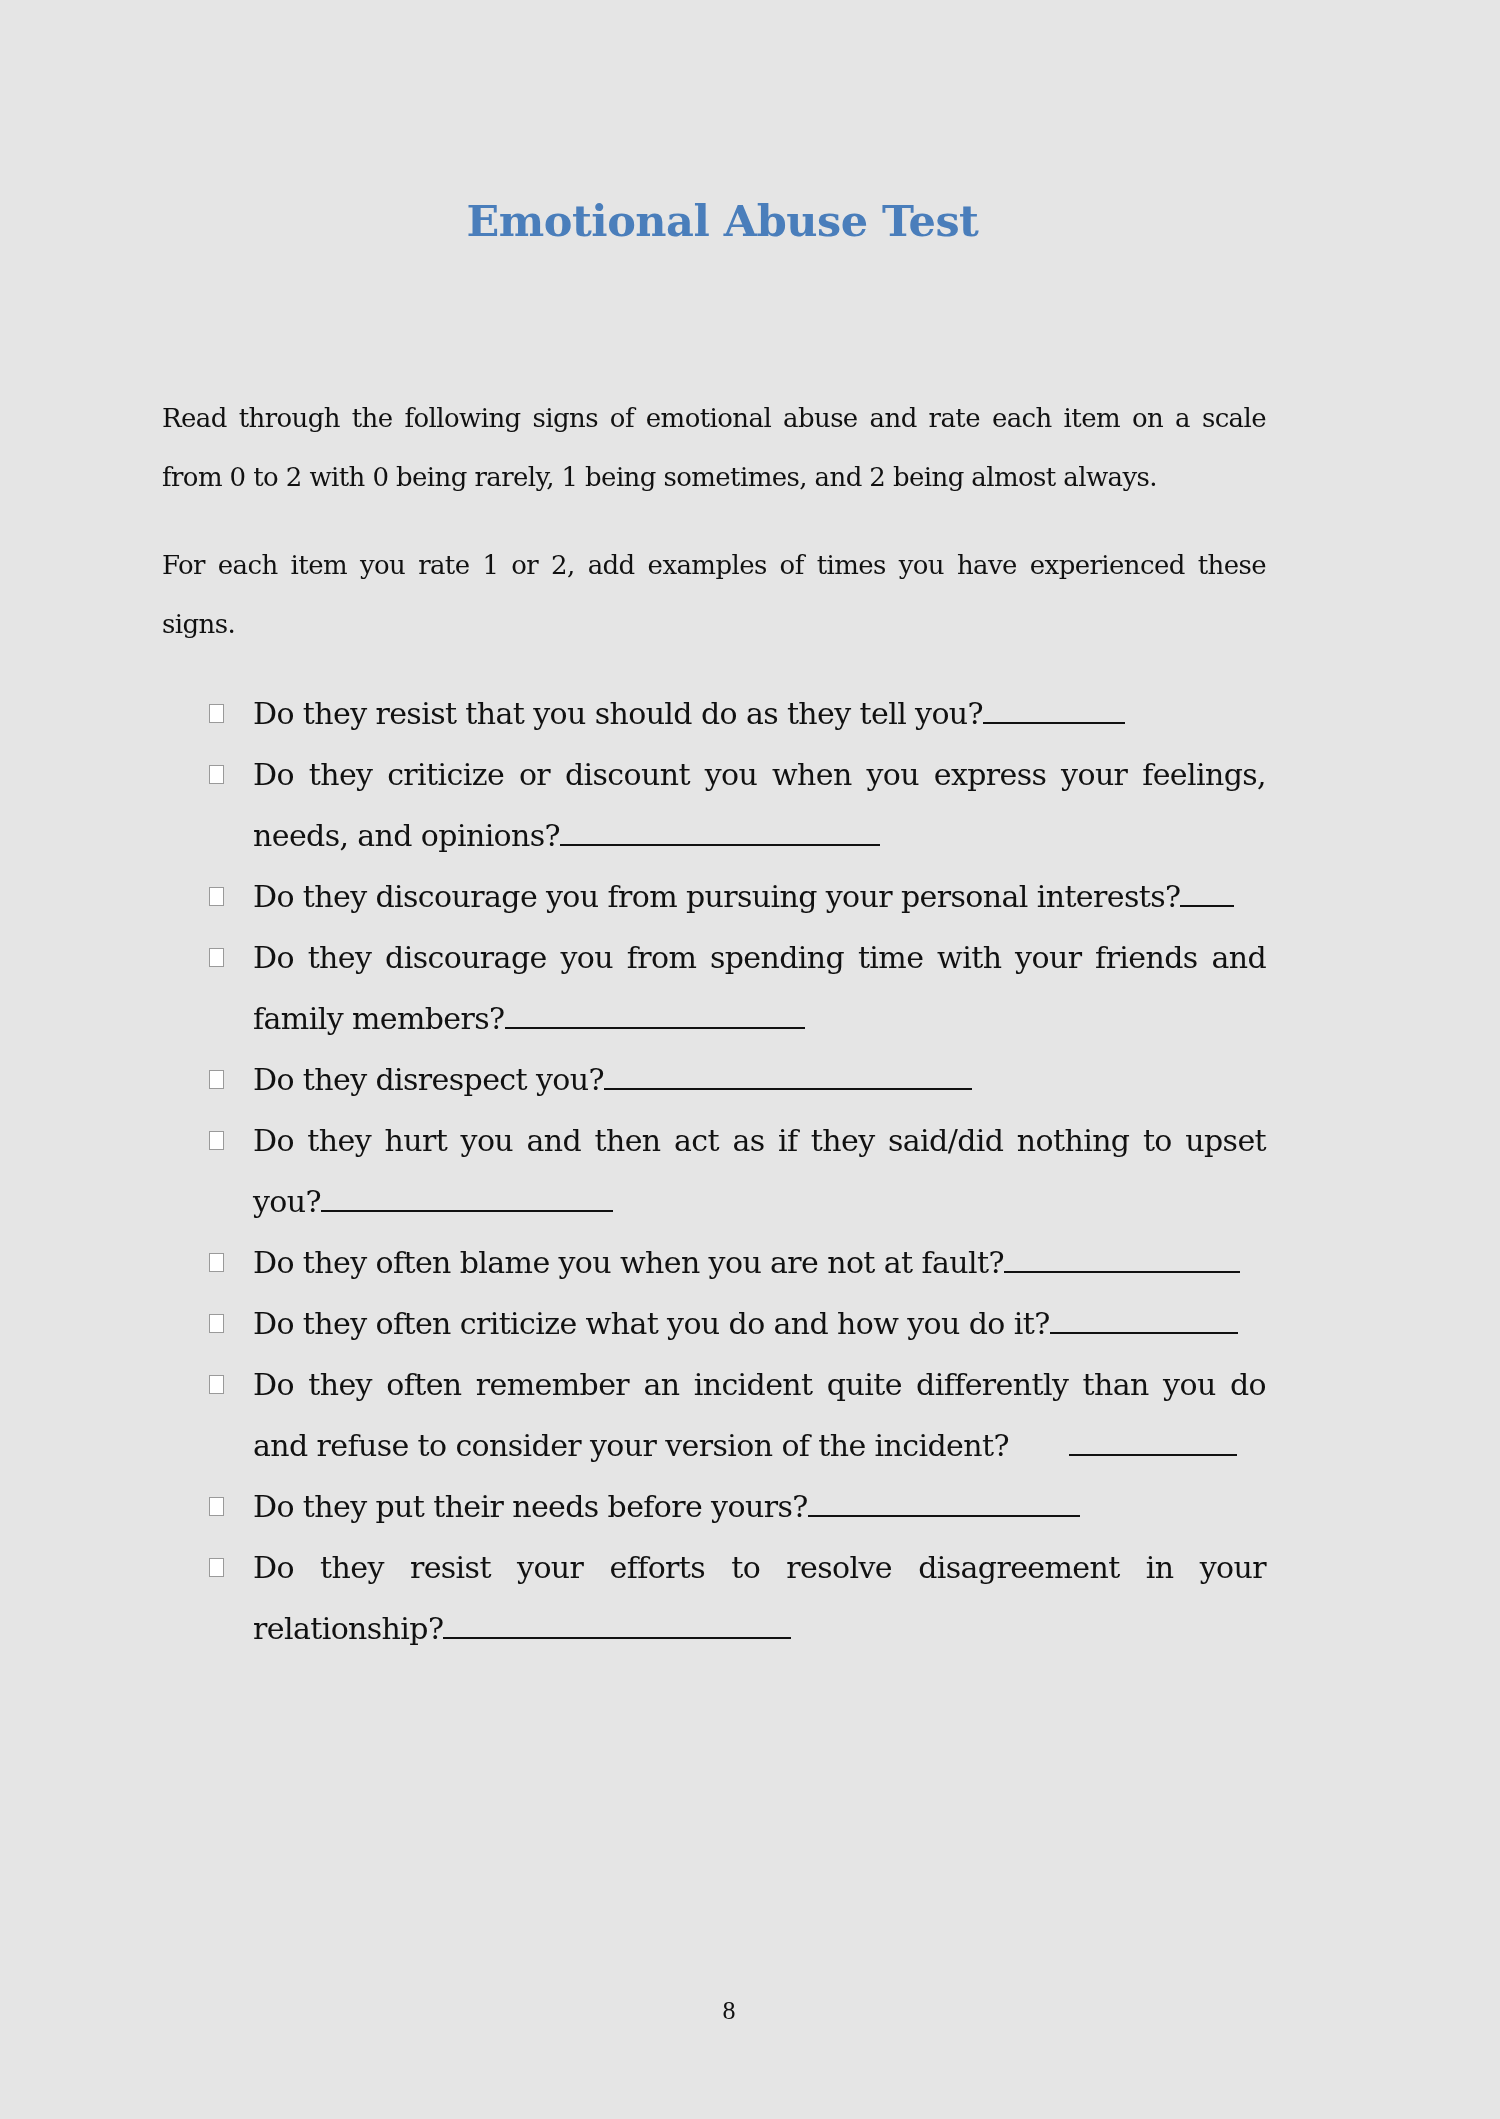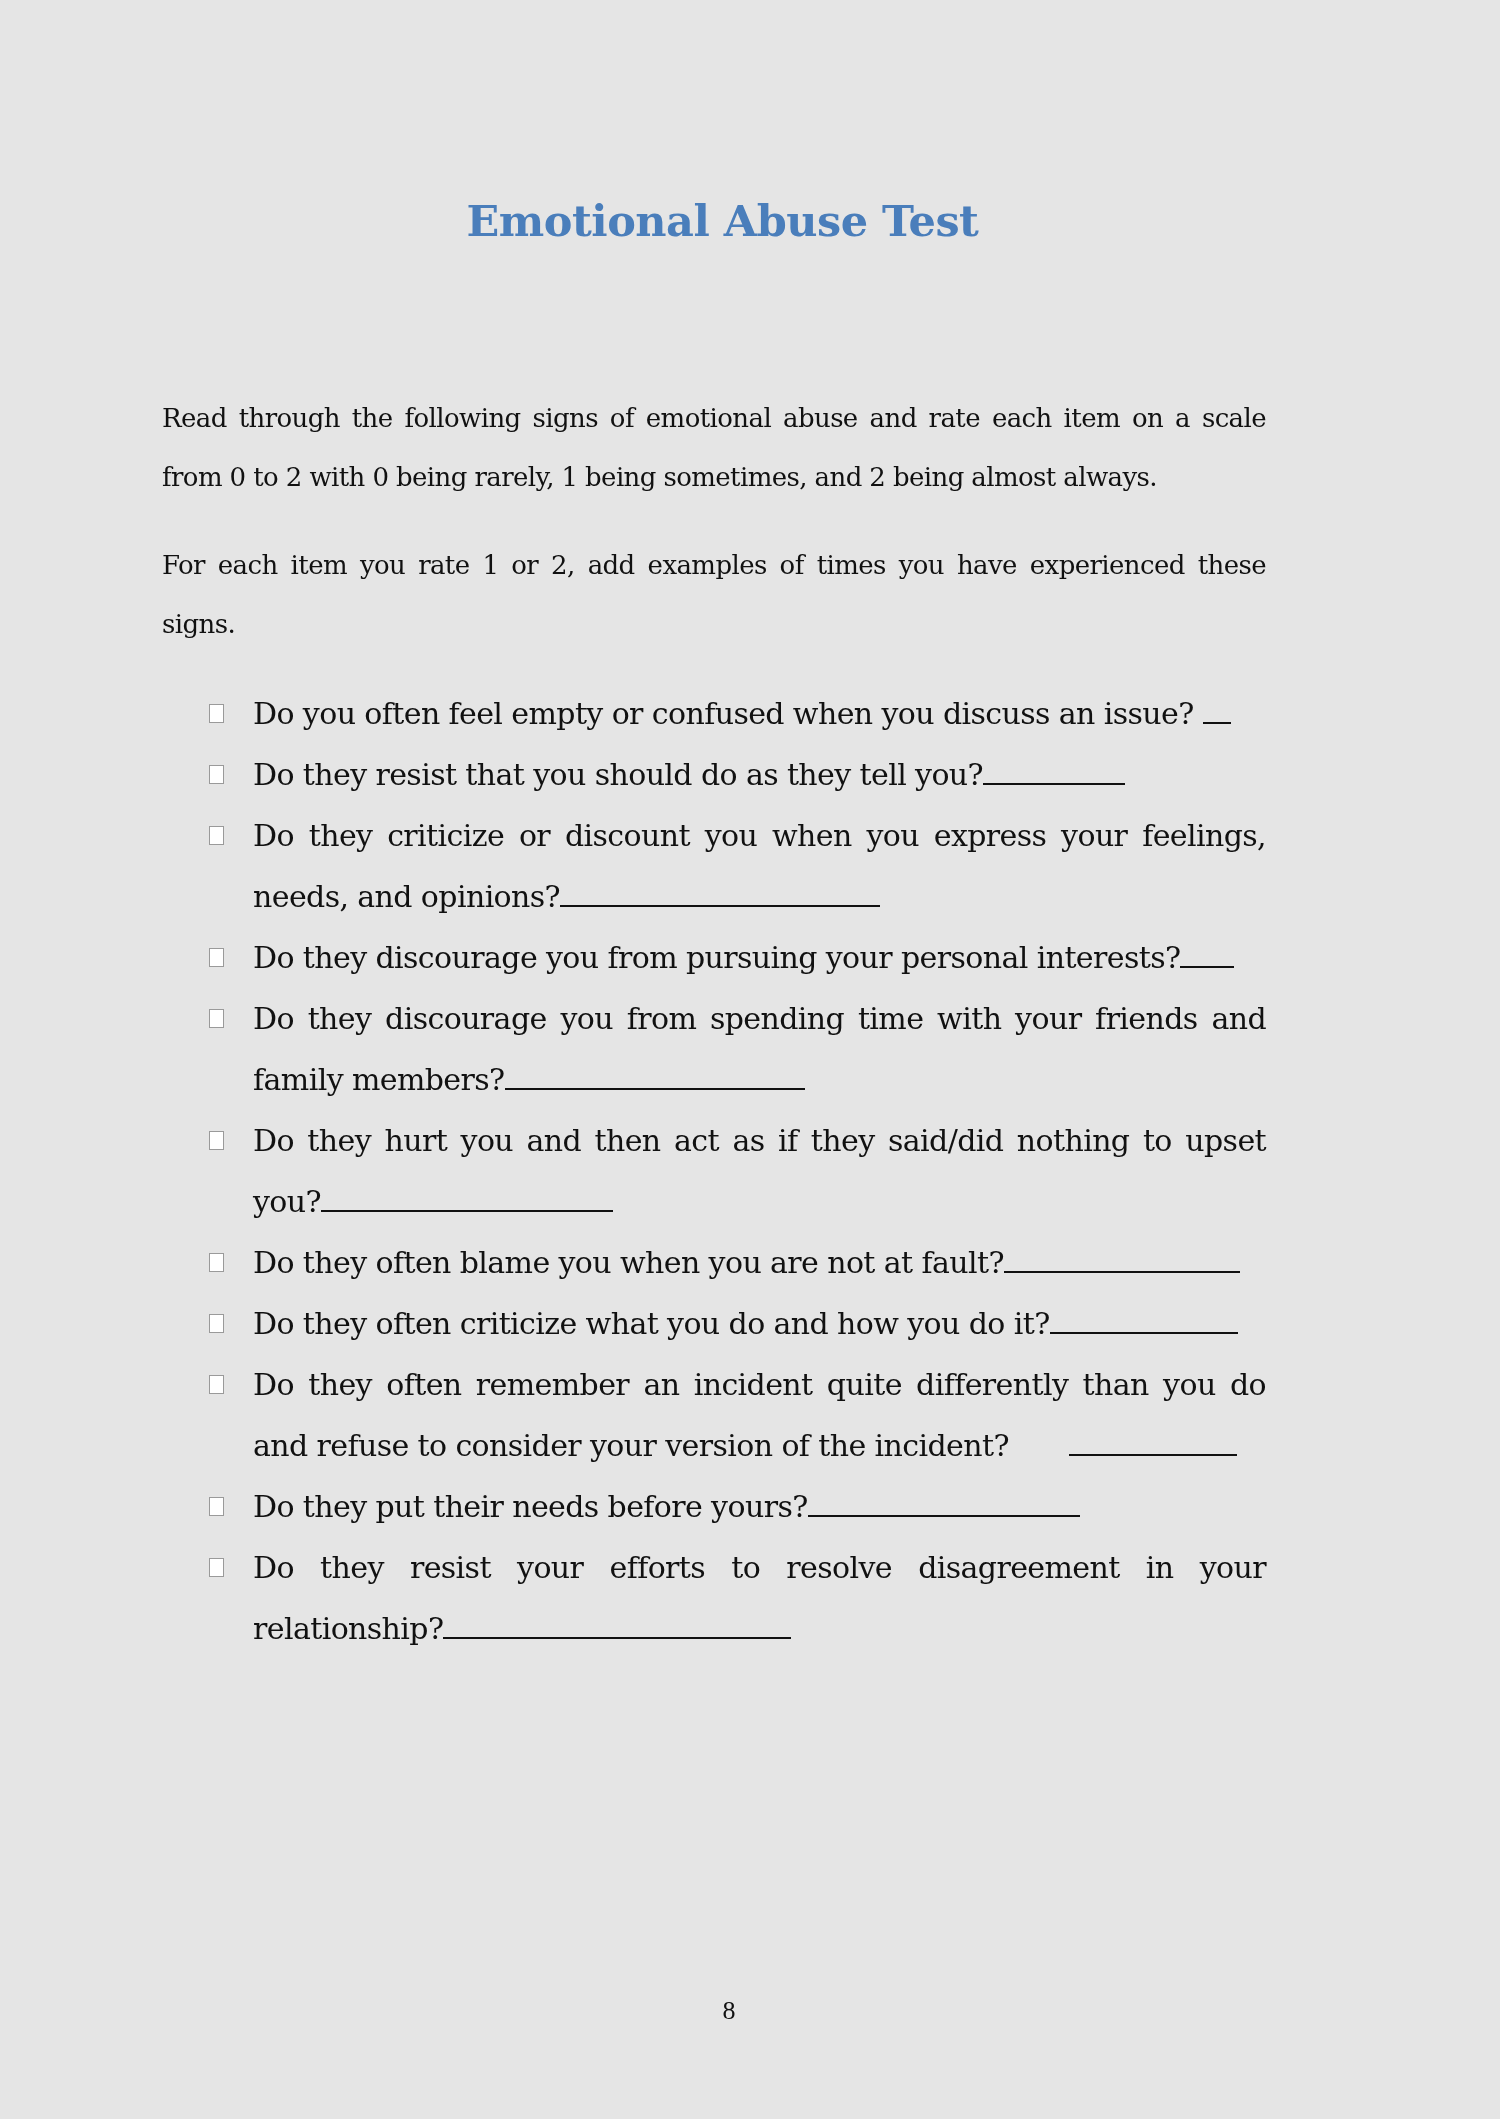--- a/index.html
+++ b/index.html
@@ -100,37 +100,37 @@
 <div class="page">
   <h1 class="title">Emotional Abuse Test</h1>
 
   <div class="content">
     <p class="para">Read through the following signs of emotional abuse and rate each item on a scale from 0 to 2 with 0 being rarely, 1 being sometimes, and 2 being almost always.</p>
     <p class="para">For each item you rate 1 or 2, add examples of times you have experienced these signs.</p>
 
     <ul class="checklist">
       <li class="check-item">
         <span class="checkbox"></span>
-        <span>Do you often feel empty or confused when you discuss an issue? </span><span class="blank" style="width:28px"></span>
-      </li>
-      <li class="check-item">
-        <span class="checkbox"></span>
         <span>Do they resist that you should do as they tell you?</span><span class="blank" style="width:142px"></span>
       </li>
       <li class="check-item">
         <span class="checkbox"></span>
         <span>Do they criticize or discount you when you express your feelings, needs, and opinions?</span><span class="blank" style="width:320px"></span>
       </li>
       <li class="check-item">
         <span class="checkbox"></span>
         <span>Do they discourage you from pursuing your personal interests?</span><span class="blank" style="width:54px"></span>
       </li>
       <li class="check-item">
         <span class="checkbox"></span>
         <span>Do they discourage you from spending time with your friends and family members?</span><span class="blank" style="width:300px"></span>
+      </li>
+      <li class="check-item">
+        <span class="checkbox"></span>
+        <span>Do they disrespect you?</span><span class="blank" style="width:368px"></span>
       </li>
       <li class="check-item">
         <span class="checkbox"></span>
         <span>Do they hurt you and then act as if they said/did nothing to upset you?</span><span class="blank" style="width:292px"></span>
       </li>
       <li class="check-item">
         <span class="checkbox"></span>
         <span>Do they often blame you when you are not at fault?</span><span class="blank" style="width:236px"></span>
       </li>
       <li class="check-item">

